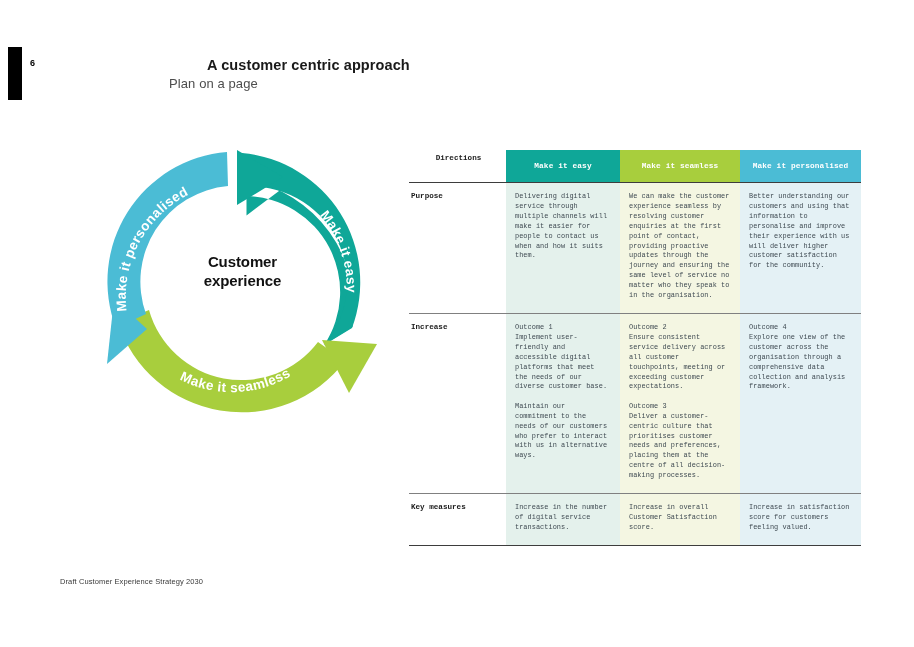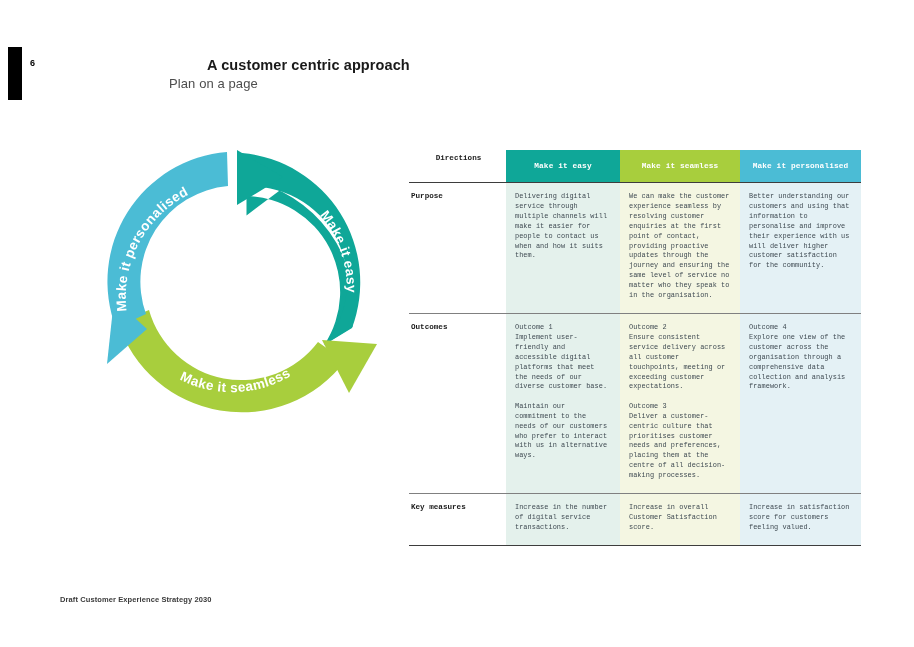--- a/index.html
+++ b/index.html
@@ -24,22 +24,22 @@
   }
   .title{
     position:absolute;left:160px;top:57px;
     font-size:14.5px;font-weight:bold;color:#1a1a1a;letter-spacing:.1px;margin-left:47px;
   }
   .subtitle{
     position:absolute;left:169px;top:76px;
     font-size:13px;font-weight:normal;color:#4d4d4d;letter-spacing:.1px;
   }
   .footer{
-    position:absolute;left:60px;top:595px;
-    font-size:7.5px;font-weight:bold;color:#3a3a3a;letter-spacing:.1px;
+    position:absolute;left:60px;top:577px;
+    font-size:7.5px;font-weight:normal;color:#3a3a3a;letter-spacing:.1px;
   }
 
   
   .diagram{position:absolute;left:100px;top:148px;width:285px;height:265px;}
   .diagram svg{display:block;width:285px;height:265px;}
   .center-label{
     position:absolute;left:0;top:104px;width:285px;
     text-align:center;
     font-size:15px;font-weight:bold;color:#111;line-height:19px;
     letter-spacing:-.1px;
@@ -142,20 +142,24 @@
         <textPath href="#arcEasy" startOffset="36%">Make it easy</textPath>
       </text>
       <text font-family="Liberation Sans, sans-serif" font-size="13.5" font-weight="bold" fill="#ffffff" letter-spacing="0.4">
         <textPath href="#arcSeam" startOffset="17%">Make it seamless</textPath>
       </text>
       <text font-family="Liberation Sans, sans-serif" font-size="13.5" font-weight="bold" fill="#ffffff" letter-spacing="0.4">
         <textPath href="#arcPers" startOffset="9%">Make it personalised</textPath>
       </text>
     </svg>
 
+    <div class="center-label">
+      <span>Customer</span><br>
+      <span>experience</span>
+    </div>
   </div>
 
   <div class="tbl">
     <table>
       <colgroup>
         <col class="c-label">
           <col class="c-easy">
           <col class="c-seam">
           <col class="c-pers">
       </colgroup>
@@ -176,21 +180,21 @@
             </td>
           <td class="cell c-bg-seam">
               <p>We can make the customer experience seamless by resolving customer enquiries at the first point of contact, providing proactive updates through the journey and ensuring the same level of service no matter who they speak to in the organisation.</p>
             </td>
           <td class="cell c-bg-pers">
               <p>Better understanding our customers and using that information to personalise and improve their experience with us will deliver higher customer satisfaction for the community.</p>
             </td>
         </tr>
 
         <tr>
-          <td class="row-label">Outcomes</td>
+          <td class="row-label">Increase</td>
           <td class="cell c-bg-easy">
               <p>Outcome 1<br>Implement user-friendly and accessible digital platforms that meet the needs of our diverse customer base.</p>
               <p>Maintain our commitment to the needs of our customers who prefer to interact with us in alternative ways.</p>
             </td>
           <td class="cell c-bg-seam">
               <p>Outcome 2<br>Ensure consistent service delivery across all customer touchpoints, meeting or exceeding customer expectations.</p>
               <p>Outcome 3<br>Deliver a customer-centric culture that prioritises customer needs and preferences, placing them at the centre of all decision-making processes.</p>
             </td>
           <td class="cell c-bg-pers">
               <p>Outcome 4<br>Explore one view of the customer across the organisation through a comprehensive data collection and analysis framework.</p>

